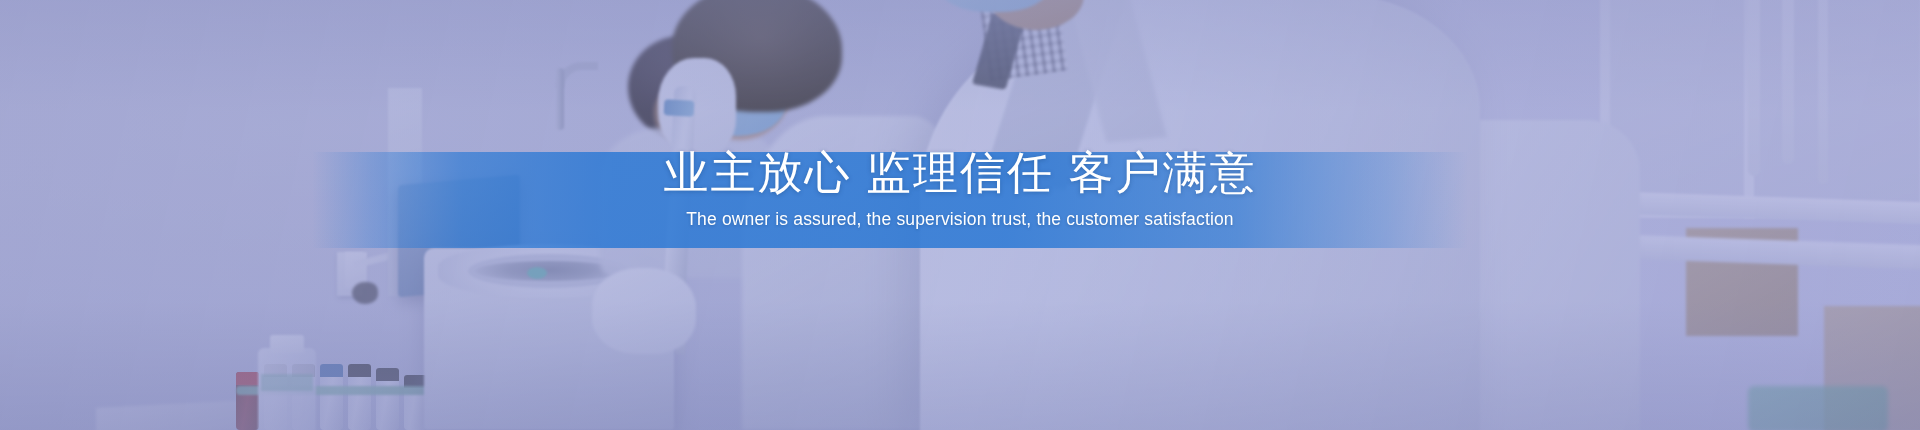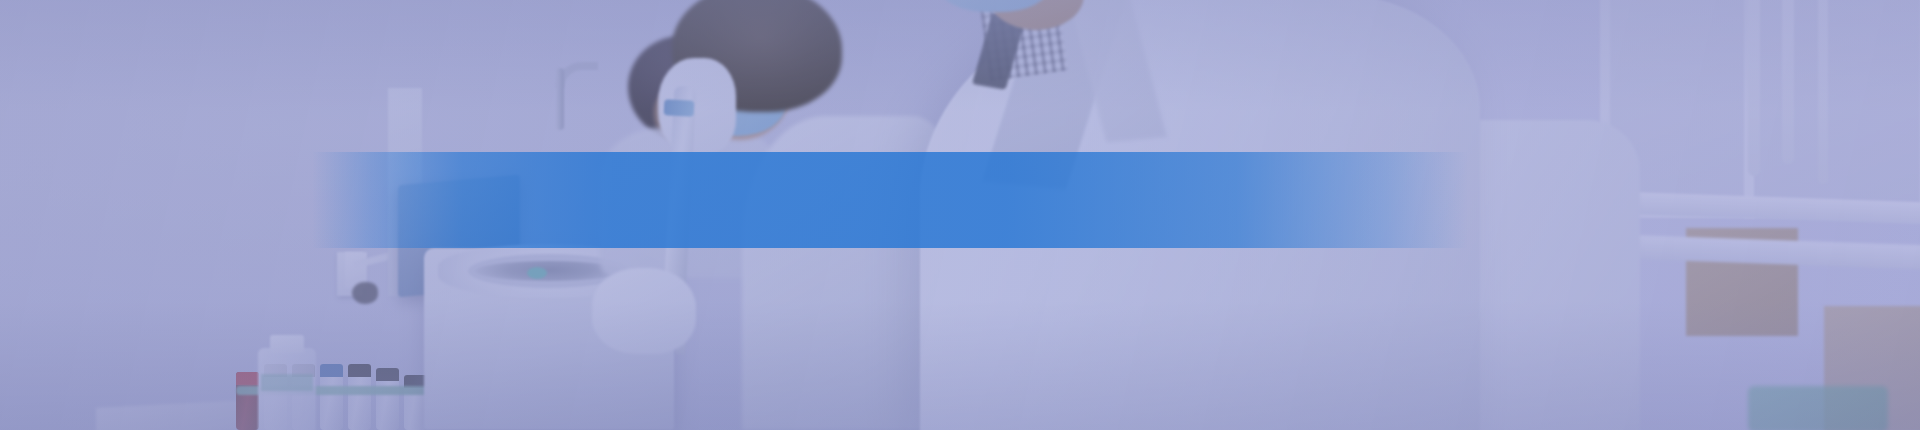--- a/index.html
+++ b/index.html
@@ -529,15 +529,17 @@
 
     <div class="wall-shade"></div>
   </div>
 
   <div class="grade"></div>
   <div class="grade2"></div>
 
   <div class="band-fill"></div>
 
   <div class="band-text">
+    <div class="headline">业主放心 监理信任  客户满意</div>
+    <div class="subhead">The owner is assured, the supervision trust, the customer satisfaction</div>
   </div>
 
 </div>
 
 </body></html>

